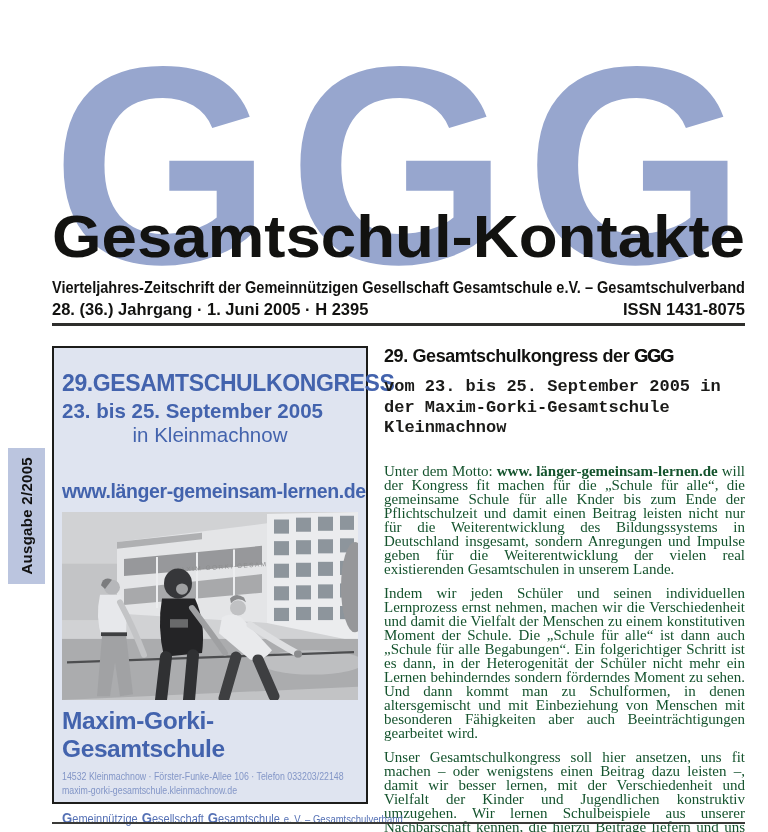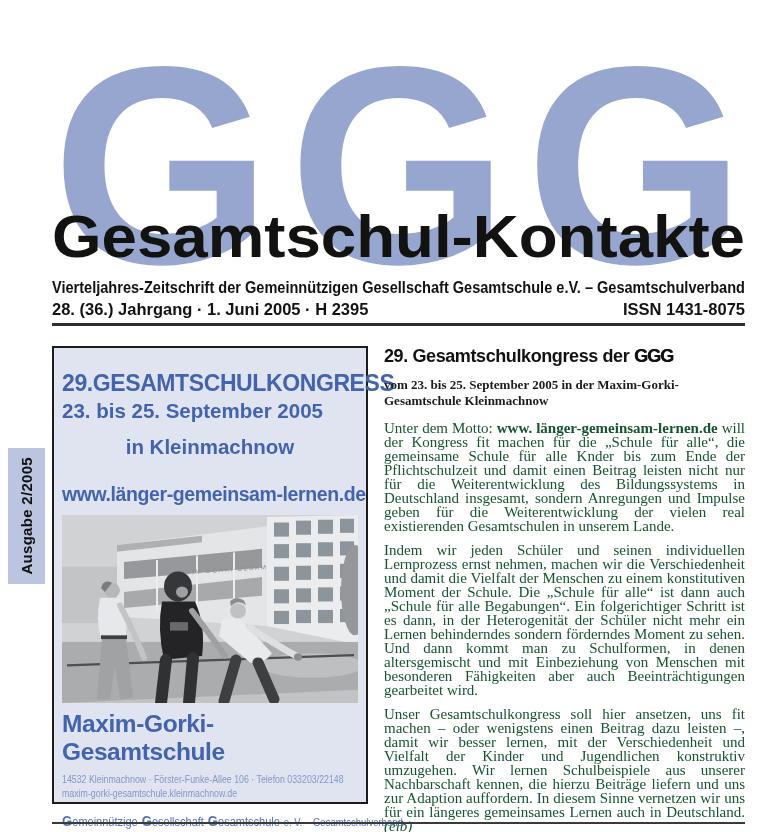--- a/index.html
+++ b/index.html
@@ -23,42 +23,42 @@
 
   
   .main{display:flex;margin-top:20px;align-items:flex-start;}
 
   
   .poster{width:316px;height:458px;box-sizing:border-box;border:2px solid #1c1c1a;
           background:#dfe4f0;padding:12px 8px 8px 8px;flex:none;}
   .poster-heading{font-size:23px;font-weight:bold;color:#4363ad;text-align:center;
                   letter-spacing:-0.4px;margin:10px 0 2px 0;white-space:nowrap;}
   .poster-date{font-size:20.5px;font-weight:bold;color:#4363ad;text-align:left;margin:2px 0 0 0;}
-  .poster-loc{font-size:20.5px;font-weight:bold;color:#4363ad;text-align:center;margin:12px;}
+  .poster-loc{font-size:20.5px;font-weight:normal;color:#4363ad;text-align:center;margin:0;}
   .poster-url{font-size:19.5px;font-weight:bold;color:#4363ad;text-align:center;
-              margin:24px 0 0 0;white-space:nowrap;letter-spacing:-0.4px;}
+              margin:33px 0 0 0;white-space:nowrap;letter-spacing:-0.4px;}
   .photo{display:block;width:100%;height:188px;margin-top:9px;}
   .school-name{font-size:24.5px;font-weight:bold;color:#4363ad;letter-spacing:-0.4px;margin:7px 0 0 0;}
   .school-sub{font-size:16px;color:#4a68b1;text-align:right;margin:1px 2px 0 0;}
   .small-line{font-size:10px;color:#8396c7;white-space:nowrap;transform:scaleX(0.88);
               transform-origin:0 50%;line-height:1.35;}
   .addr-block{margin-top:7px;}
   .org-line{margin-top:12px;color:#5571b5;white-space:nowrap;transform:scaleX(0.88);
             transform-origin:0 50%;}
   .gword{display:inline-block;font-size:12.5px;}
   .gword::first-letter{font-weight:bold;font-size:15px;}
   .org-suffix{font-size:10.8px;}
 
   
   .article{flex:1;margin-left:16px;min-width:0;}
   .article-title{font-size:18px;font-weight:bold;letter-spacing:-0.4px;color:#121210;
                  margin:0;white-space:nowrap;}
   .ggg-inline{letter-spacing:-1px;text-shadow:0.6px 0 0 currentColor;}
-  .article-sub{font-family:Liberation Serif, serif;font-weight:bold;font-size:13px;
-               line-height:1.22;margin:10px 0 12px 0;color:#1b1b19;}
+  .article-sub{font-family:Liberation Mono, monospace;font-weight:bold;font-size:17px;
+               line-height:1.22;margin:10px 0 25px 0;color:#1b1b19;}
   .article p{font-family:"Liberation Serif",serif;font-size:15px;line-height:14px;
              margin:0 0 10px 0;text-align:justify;color:#14532d;}
   .article p .bold{font-weight:bold;}
   .sig{font-style:italic;}
 
   .end-rule{position:absolute;left:52px;width:693px;top:822px;border:none;
             border-top:2px solid #3a3a38;margin:0;}
 </style>
 </head>
 <body>

